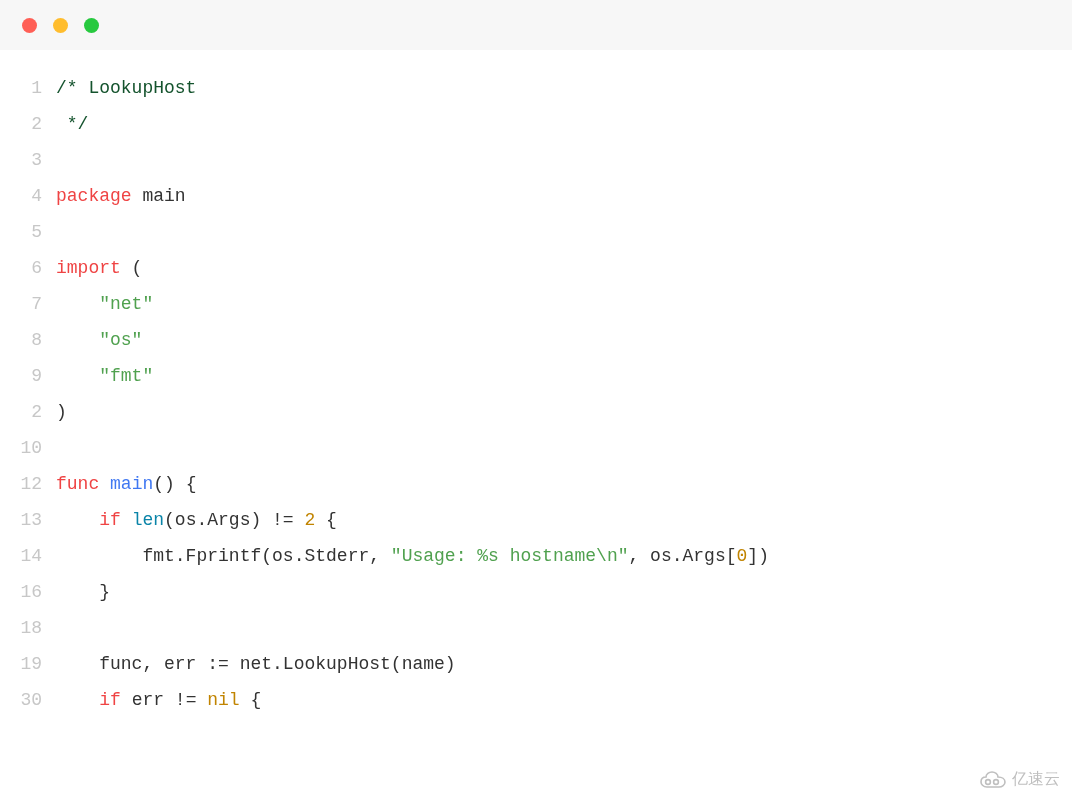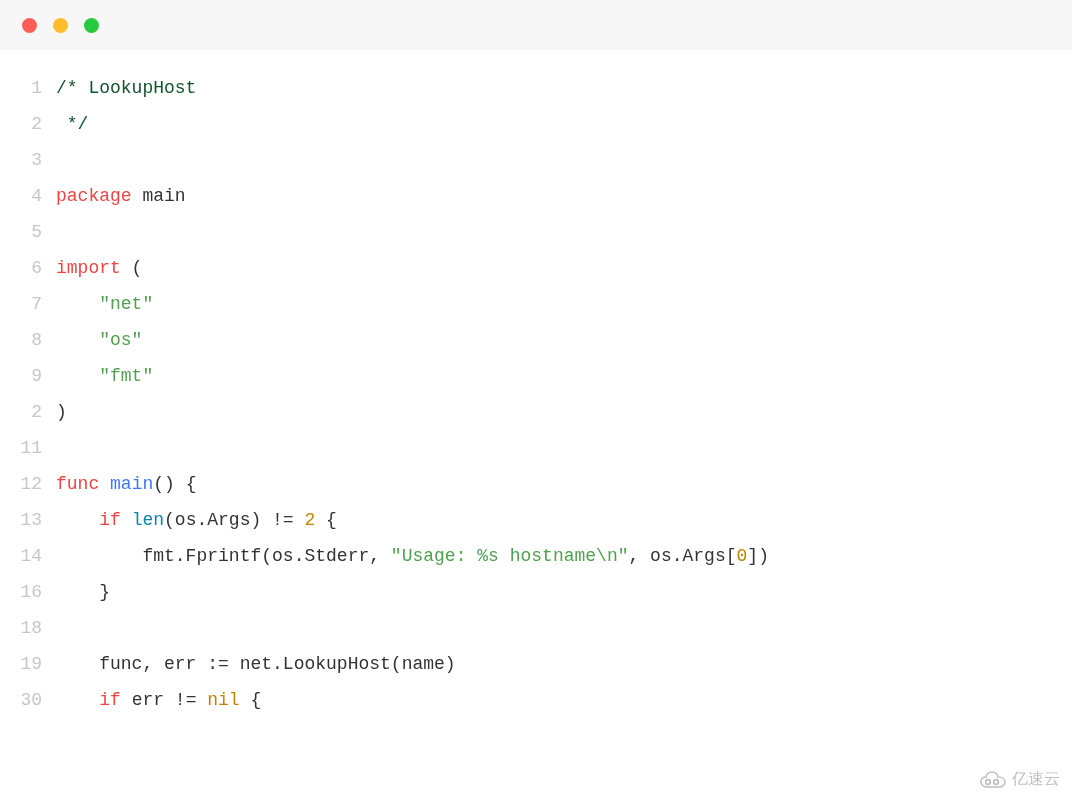--- a/index.html
+++ b/index.html
@@ -108,21 +108,21 @@
       <div class="line"><span class="ln">1</span><span class="content"><span class="cm">/* LookupHost</span></span></div>
       <div class="line"><span class="ln">2</span><span class="content"><span class="cm"> */</span></span></div>
       <div class="line"><span class="ln">3</span><span class="content"><span class="pn"></span></span></div>
       <div class="line"><span class="ln">4</span><span class="content"><span class="kw">package</span><span class="pn"> main</span></span></div>
       <div class="line"><span class="ln">5</span><span class="content"><span class="pn"></span></span></div>
       <div class="line"><span class="ln">6</span><span class="content"><span class="kw">import</span><span class="pn"> (</span></span></div>
       <div class="line"><span class="ln">7</span><span class="content"><span class="pn">    </span><span class="st">"net"</span></span></div>
       <div class="line"><span class="ln">8</span><span class="content"><span class="pn">    </span><span class="st">"os"</span></span></div>
       <div class="line"><span class="ln">9</span><span class="content"><span class="pn">    </span><span class="st">"fmt"</span></span></div>
       <div class="line"><span class="ln">2</span><span class="content"><span class="pn">)</span></span></div>
-      <div class="line"><span class="ln">11</span><span class="content"><span class="pn"></span></span></div>
+      <div class="line"><span class="ln">10</span><span class="content"><span class="pn"></span></span></div>
       <div class="line"><span class="ln">12</span><span class="content"><span class="kw">func</span><span class="pn"> </span><span class="fn">main</span><span class="pn">()</span><span class="pn"> {</span></span></div>
       <div class="line"><span class="ln">13</span><span class="content"><span class="pn">    </span><span class="kw">if</span><span class="pn"> </span><span class="bi">len</span><span class="pn">(os.Args) != </span><span class="nm">2</span><span class="pn"> {</span></span></div>
       <div class="line"><span class="ln">14</span><span class="content"><span class="pn">        fmt.Fprintf(os.Stderr, </span><span class="st">"Usage: %s hostname\n"</span><span class="pn">, os.Args[</span><span class="nm">0</span><span class="pn">])</span></span></div>
       <div class="line"><span class="ln">16</span><span class="content"><span class="pn">    }</span></span></div>
       <div class="line"><span class="ln">18</span><span class="content"><span class="pn"></span></span></div>
       <div class="line"><span class="ln">19</span><span class="content"><span class="pn">    func, err := net.LookupHost(name)</span></span></div>
       <div class="line"><span class="ln">30</span><span class="content"><span class="pn">    </span><span class="kw">if</span><span class="pn"> err != </span><span class="nl">nil</span><span class="pn"> {</span></span></div>
     </div>
 
 </div>

